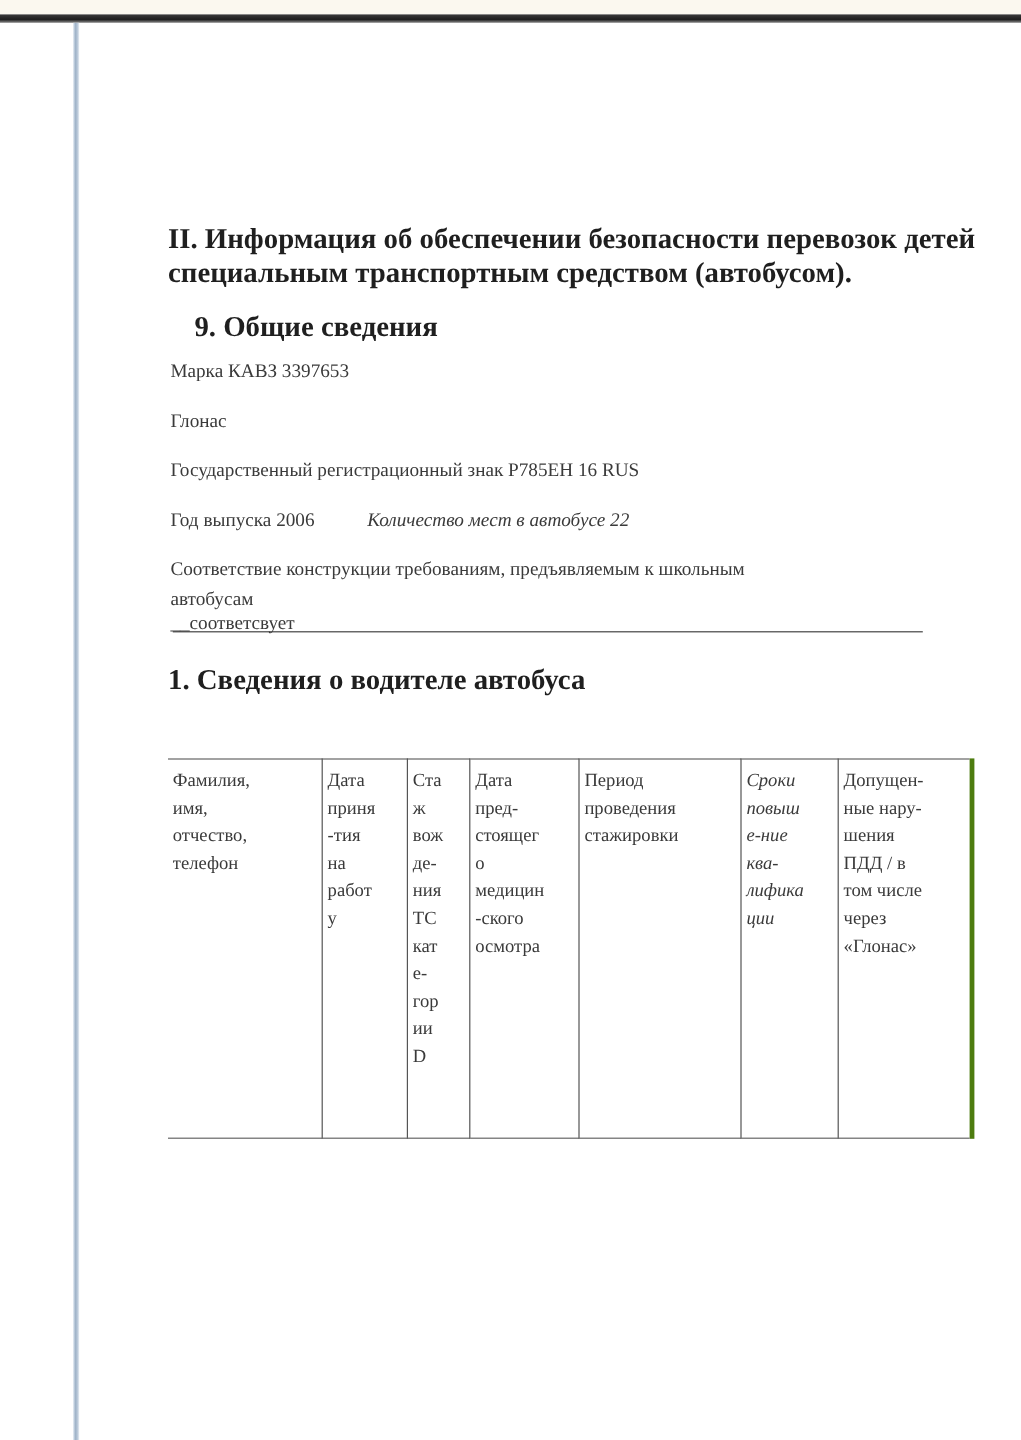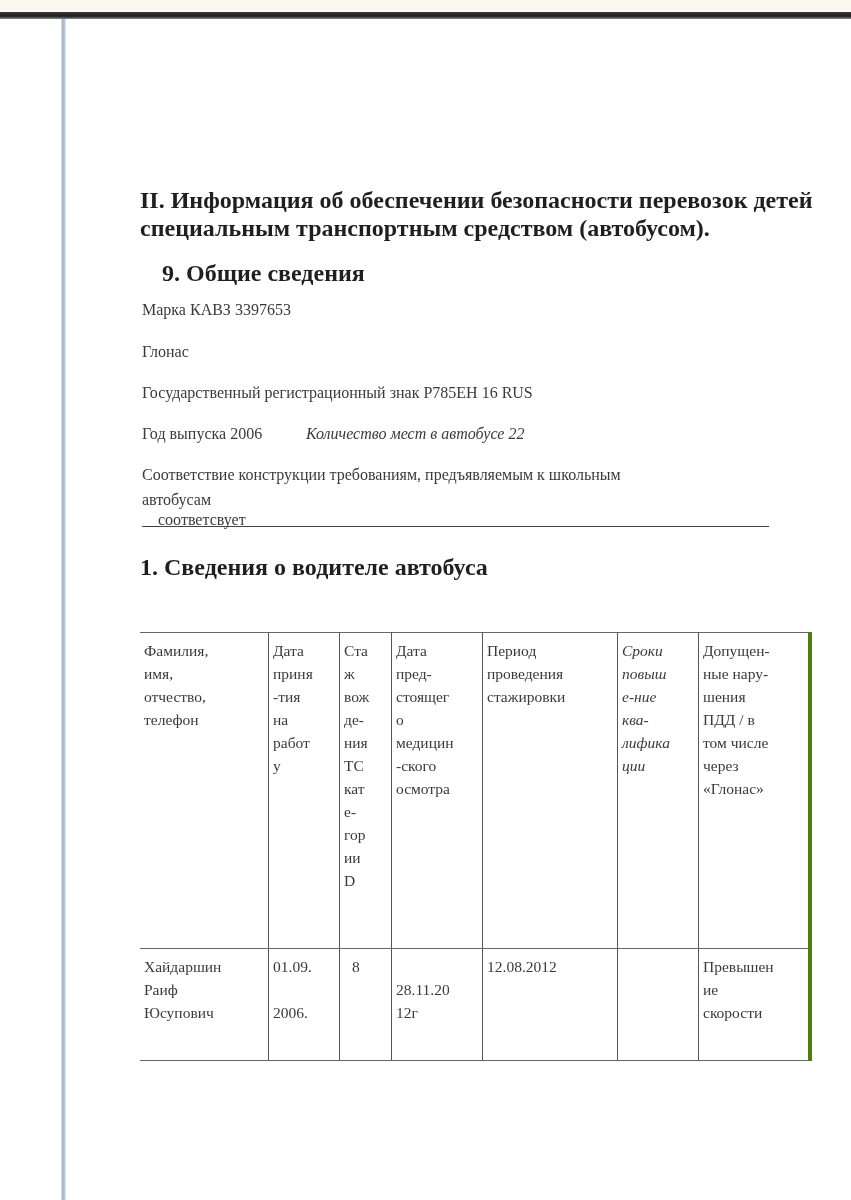--- a/index.html
+++ b/index.html
@@ -111,31 +111,14 @@
 лифика
 ции</td>
     <td class="ml" style="width:101px;">Допущен-
 ные нару-
 шения
 ПДД / в
 том числе
 через
 «Глонас»</td>
   </tr>
-  <tr class="row">
-    <td class="ml">Хайдаршин
-Раиф
-Юсупович</td>
-    <td class="ml">01.09.
-
-2006.</td>
-    <td class="ml" style="padding-left:12px;">8</td>
-    <td class="ml">
-28.11.20
-12г</td>
-    <td class="ml">12.08.2012</td>
-    <td class="ml"></td>
-    <td class="ml">Превышен
-ие
-скорости</td>
-  </tr>
 </tbody>
   </table>
 
 </body></html>

